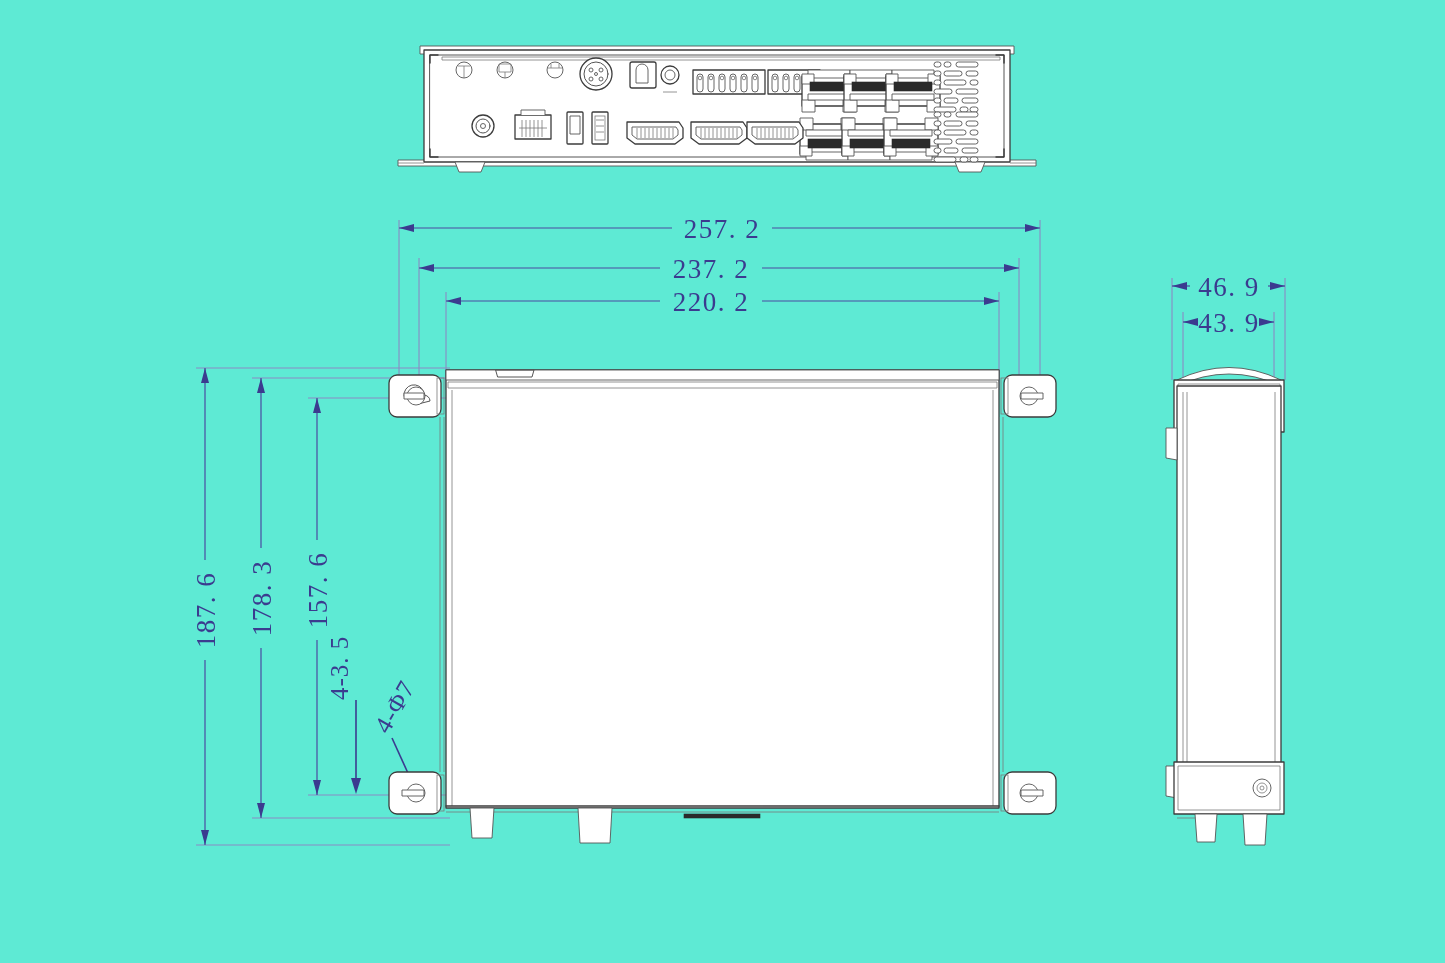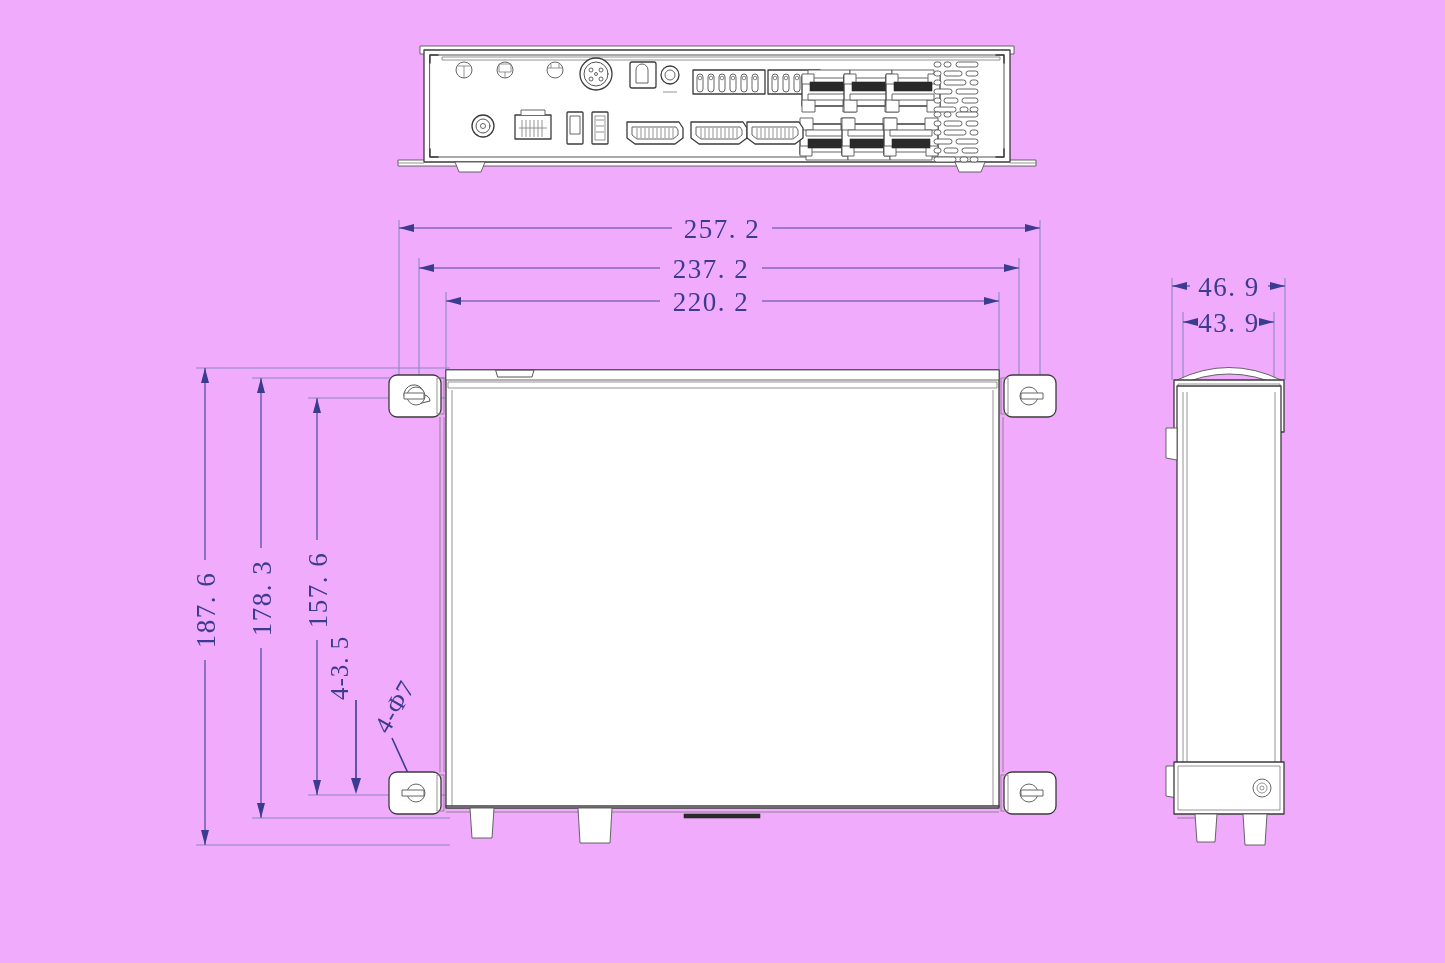--- a/index.html
+++ b/index.html
@@ -10,21 +10,21 @@
   body {
     width: 1445px;
     height: 963px;
     overflow: hidden;
     font-family: "Liberation Serif", serif;
   }
   #drawing-root {
     position: relative;
     width: 1445px;
     height: 963px;
-    background: #f0abfc;
+    background: #5eead4;
   }
   svg.sheet {
     display: block;
     width: 1445px;
     height: 963px;
   }
   .dim-text {
     font-family: "Liberation Serif", serif;
     font-size: 27px;
     fill: #3b3b8f;

